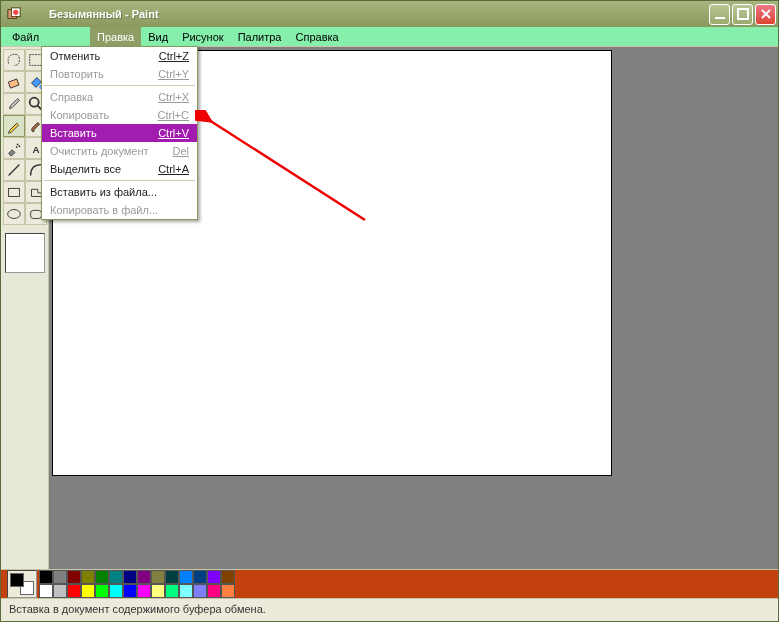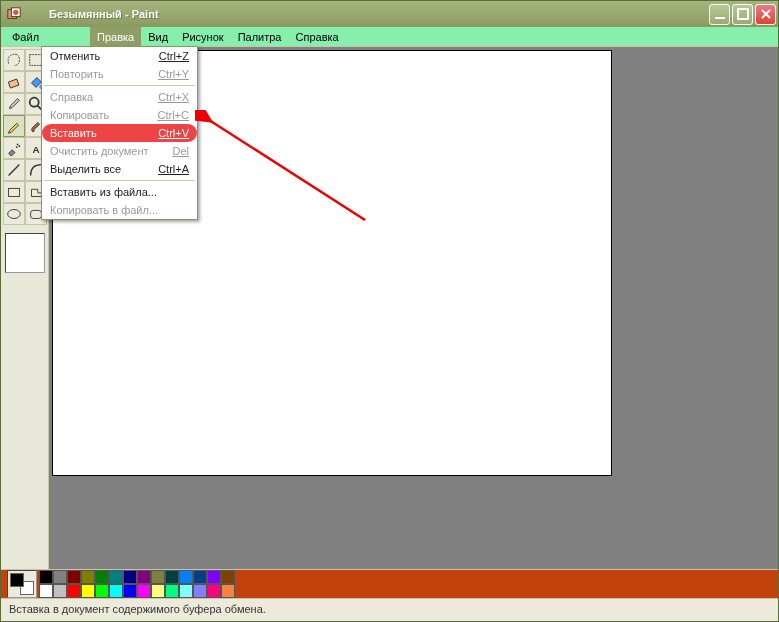--- a/index.html
+++ b/index.html
@@ -28,21 +28,21 @@
   .palette-row { height: 30px; display: flex; align-items: center; padding-left: 6px; border-top: 1px solid #c7c5a6; border-bottom: 1px solid #c7c5a6; }
   .fgbg { width: 30px; height: 28px; position: relative; border: 1px inset #999; background: #eceadb; margin-right: 2px; }
   .fgbg .bg { position: absolute; right: 2px; bottom: 2px; width: 14px; height: 14px; background: #fff; border: 1px solid #666; }
   .fgbg .fg { position: absolute; left: 2px; top: 2px; width: 14px; height: 14px; background: #000; border: 1px solid #666; }
   .swatches { display: grid; grid-template-columns: repeat(14, 14px); grid-template-rows: 14px 14px; }
   .sw { width: 14px; height: 14px; border: 1px solid #555; cursor: pointer; }
   .status { height: 22px; padding: 4px 8px; background: #eceadb; color: #333; }
   .dropdown { position: absolute; left: 41px; top: 46px; width: 157px; background: #fff; border: 1px solid #8a9a5f; box-shadow: 2px 2px 3px rgba(0,0,0,.35); z-index: 50; }
   .dropdown .row { display: flex; align-items: center; padding: 3px 8px; color: #222; cursor: pointer; }
   .dropdown .row.disabled { color: #9a9a9a; cursor: default; }
-  .dropdown .row.highlight { background: #ef4444; color: #fff; border-radius: 9px; }
+  .dropdown .row.highlight { background: #a21caf; color: #fff; }
   .dropdown .lab { flex: 1; white-space: nowrap; }
   .dropdown .sc { margin-left: 10px; text-decoration: underline; }
   .dropdown .sep { height: 1px; background: #cfcfb0; margin: 2px 2px; }
   .arrow { position: absolute; z-index: 60; pointer-events: none; }
 </style>
 </head>
 <body>
 
 <div class="window">
 

